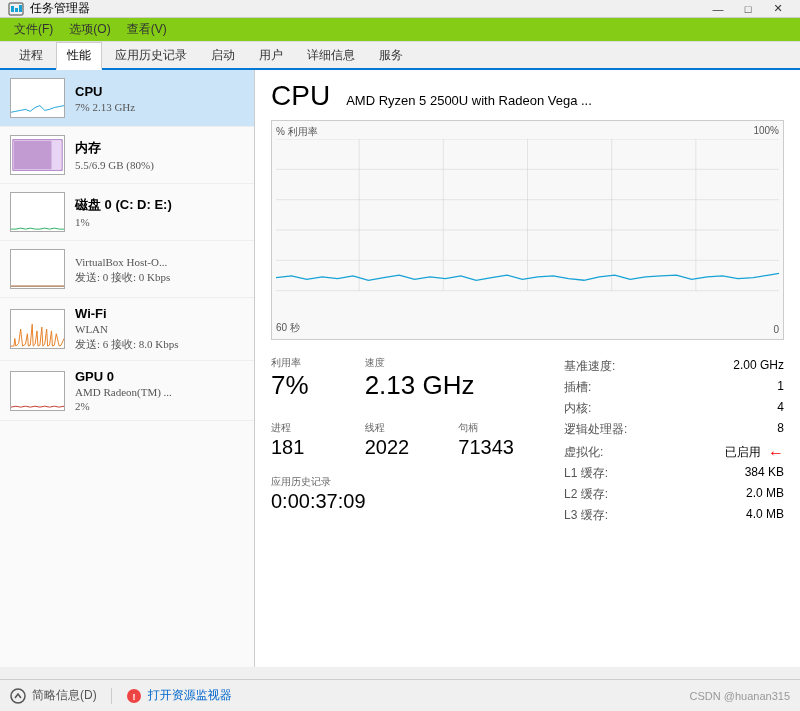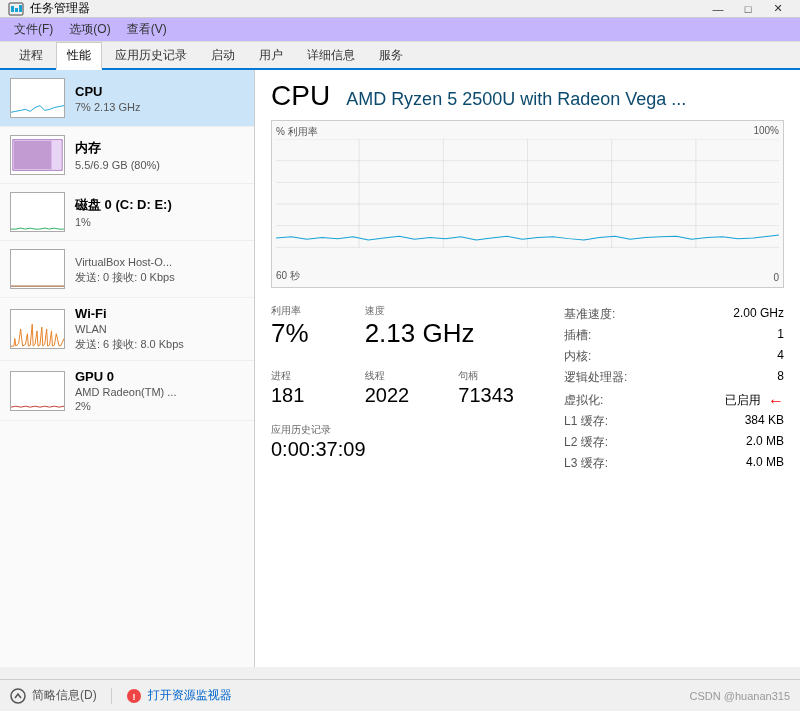--- a/index.html
+++ b/index.html
@@ -44,21 +44,21 @@
       cursor: pointer;
       font-size: 11px;
       display: flex;
       align-items: center;
       justify-content: center;
       color: #333;
     }
 
     
     .menu-bar {
-      background: #c4b5fd;
+      background: #84cc16;
       display: flex;
       align-items: center;
       gap: 4px;
       padding: 2px 8px;
       height: 24px;
       border-bottom: 1px solid #ddd;
     }
     .menu-item {
       padding: 2px 6px;
       font-size: 12px;
@@ -132,20 +132,21 @@
     }
     .sidebar-name {
       font-size: 13px;
       font-weight: bold;
       color: #000;
     }
     .sidebar-detail {
       font-size: 11px;
       color: #555;
       margin-top: 2px;
+      font-family: Liberation Serif, serif;
     }
 
     
     .mini-graph-cpu {
       width: 100%;
       height: 100%;
     }
     .mini-graph-mem {
       width: 100%;
       height: 100%;
@@ -178,31 +179,31 @@
       align-items: baseline;
       gap: 16px;
       margin-bottom: 8px;
     }
     .panel-title {
       font-size: 28px;
       font-weight: 300;
       color: #000;
     }
     .panel-subtitle {
-      font-size: 18px;
-      color: #0c4a6e;
+      font-size: 13px;
+      color: #000000;
     }
 
     
     .chart-container {
       border: 1px solid #ccc;
       background: #f8f8f8;
       margin-bottom: 12px;
       position: relative;
-      height: 168px;
+      height: 220px;
     }
     .chart-label-left {
       position: absolute;
       left: 4px;
       top: 4px;
       font-size: 10px;
       color: #555;
     }
     .chart-label-right {
       position: absolute;

